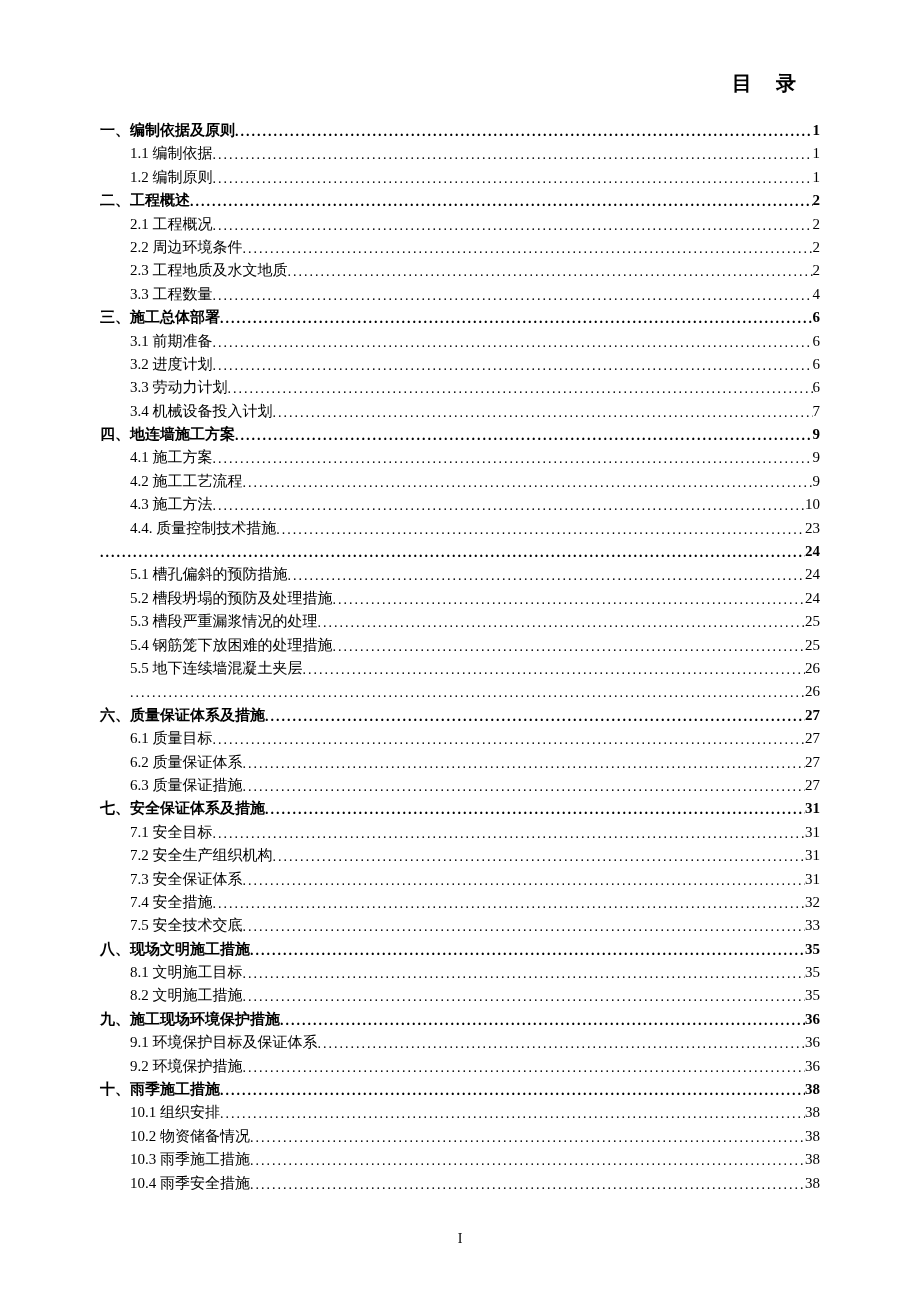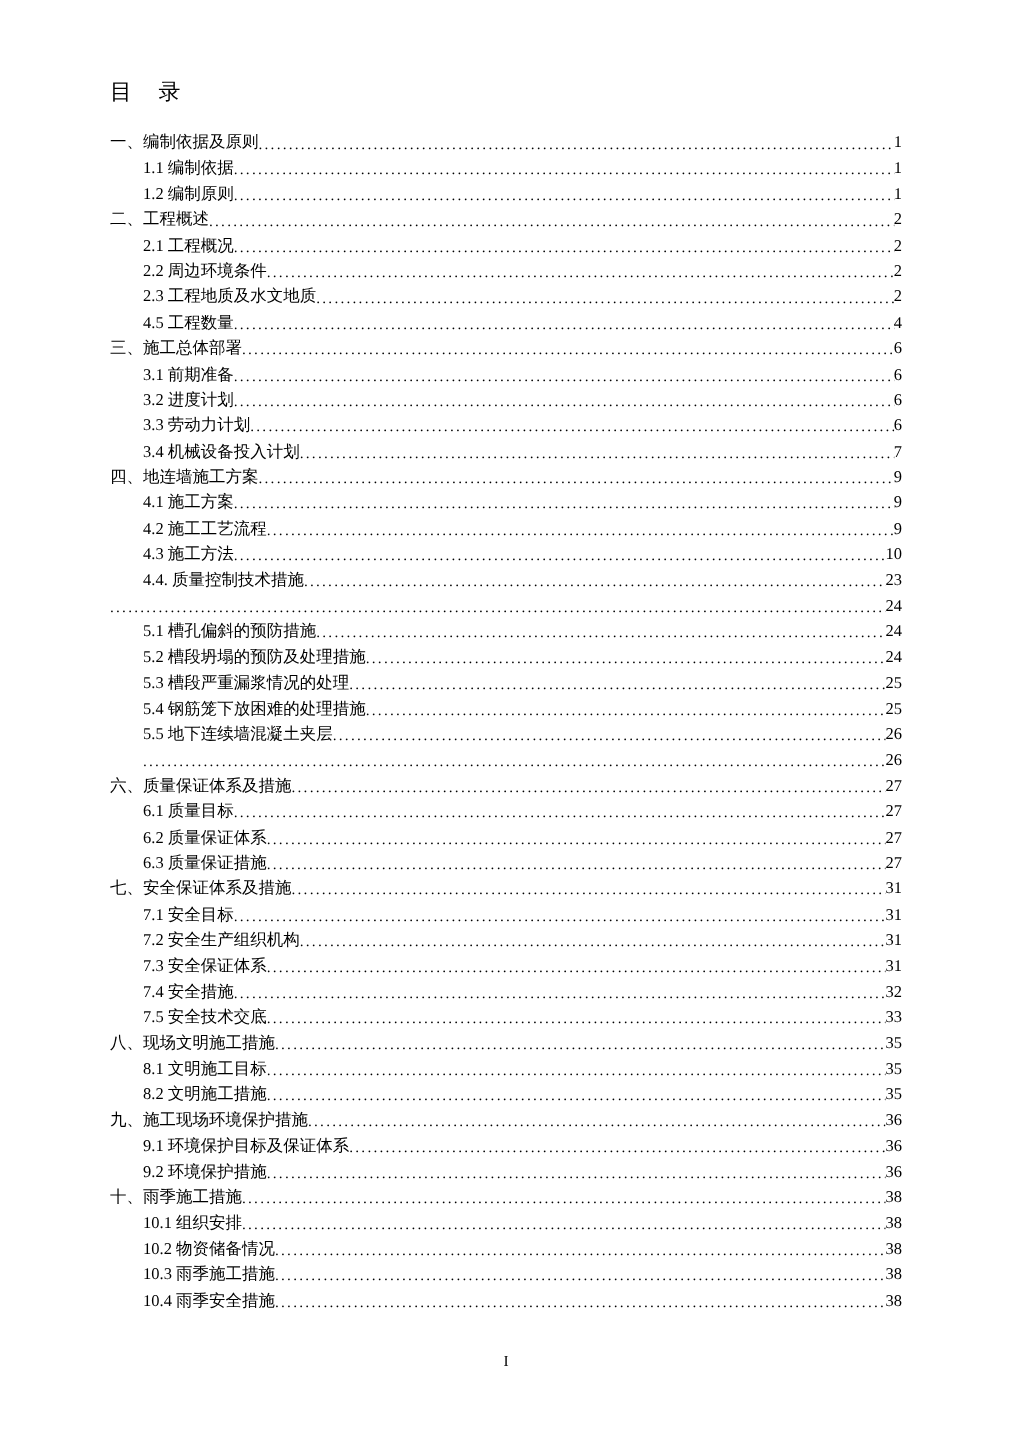--- a/index.html
+++ b/index.html
@@ -7,23 +7,23 @@
       background: #fff;
       font-family: "SimSun", "宋体", serif;
       font-size: 15px;
       color: #000;
       width: 920px;
       min-height: 1302px;
       padding: 70px 100px 40px 100px;
       position: relative;
     }
     .toc-title {
-      text-align: left;
+      text-align: right;
       font-size: 20px;
-      font-weight: normal;
+      font-weight: bold;
       letter-spacing: 24px;
       margin-bottom: 22px;
     }
     .toc-row {
       display: flex;
       align-items: baseline;
       line-height: 1.56;
       white-space: nowrap;
     }
     .toc-label { flex-shrink: 0; }
@@ -32,21 +32,21 @@
       overflow: hidden;
       letter-spacing: 2px;
       font-size: 14px;
       position: relative;
       top: 1px;
     }
     .toc-dots::before {
       content: "..............................................................................................................................................................................................";
     }
     .toc-page { flex-shrink: 0; }
-    .level-1 { font-weight: normal; margin-left: 0; justify-content: flex-end; }
+    .level-1 { font-weight: bold; margin-left: 0; justify-content: flex-end; }
     .level-2 { font-weight: normal; margin-left: 30px; text-align: center; }
     .page-number {
       position: absolute;
       bottom: 55px;
       left: 0; right: 0;
       text-align: center;
       font-size: 14px;
     }
   </style>
 </head>
@@ -91,21 +91,21 @@
       <span class="toc-dots"></span>
       <span class="toc-page">2</span>
     </div>
     <div class="toc-row level-2">
       <span class="toc-label">2.3 工程地质及水文地质</span>
       <span> </span>
       <span class="toc-dots"></span>
       <span class="toc-page">2</span>
     </div>
     <div class="toc-row level-2">
-      <span class="toc-label">4.5 工程数量</span>
+      <span class="toc-label">3.3 工程数量</span>
       <span> </span>
       <span class="toc-dots"></span>
       <span class="toc-page">4</span>
     </div>
     <div class="toc-row level-1">
       <span class="toc-label">三、施工总体部署</span>
       <span> </span>
       <span class="toc-dots"></span>
       <span class="toc-page">6</span>
     </div>

